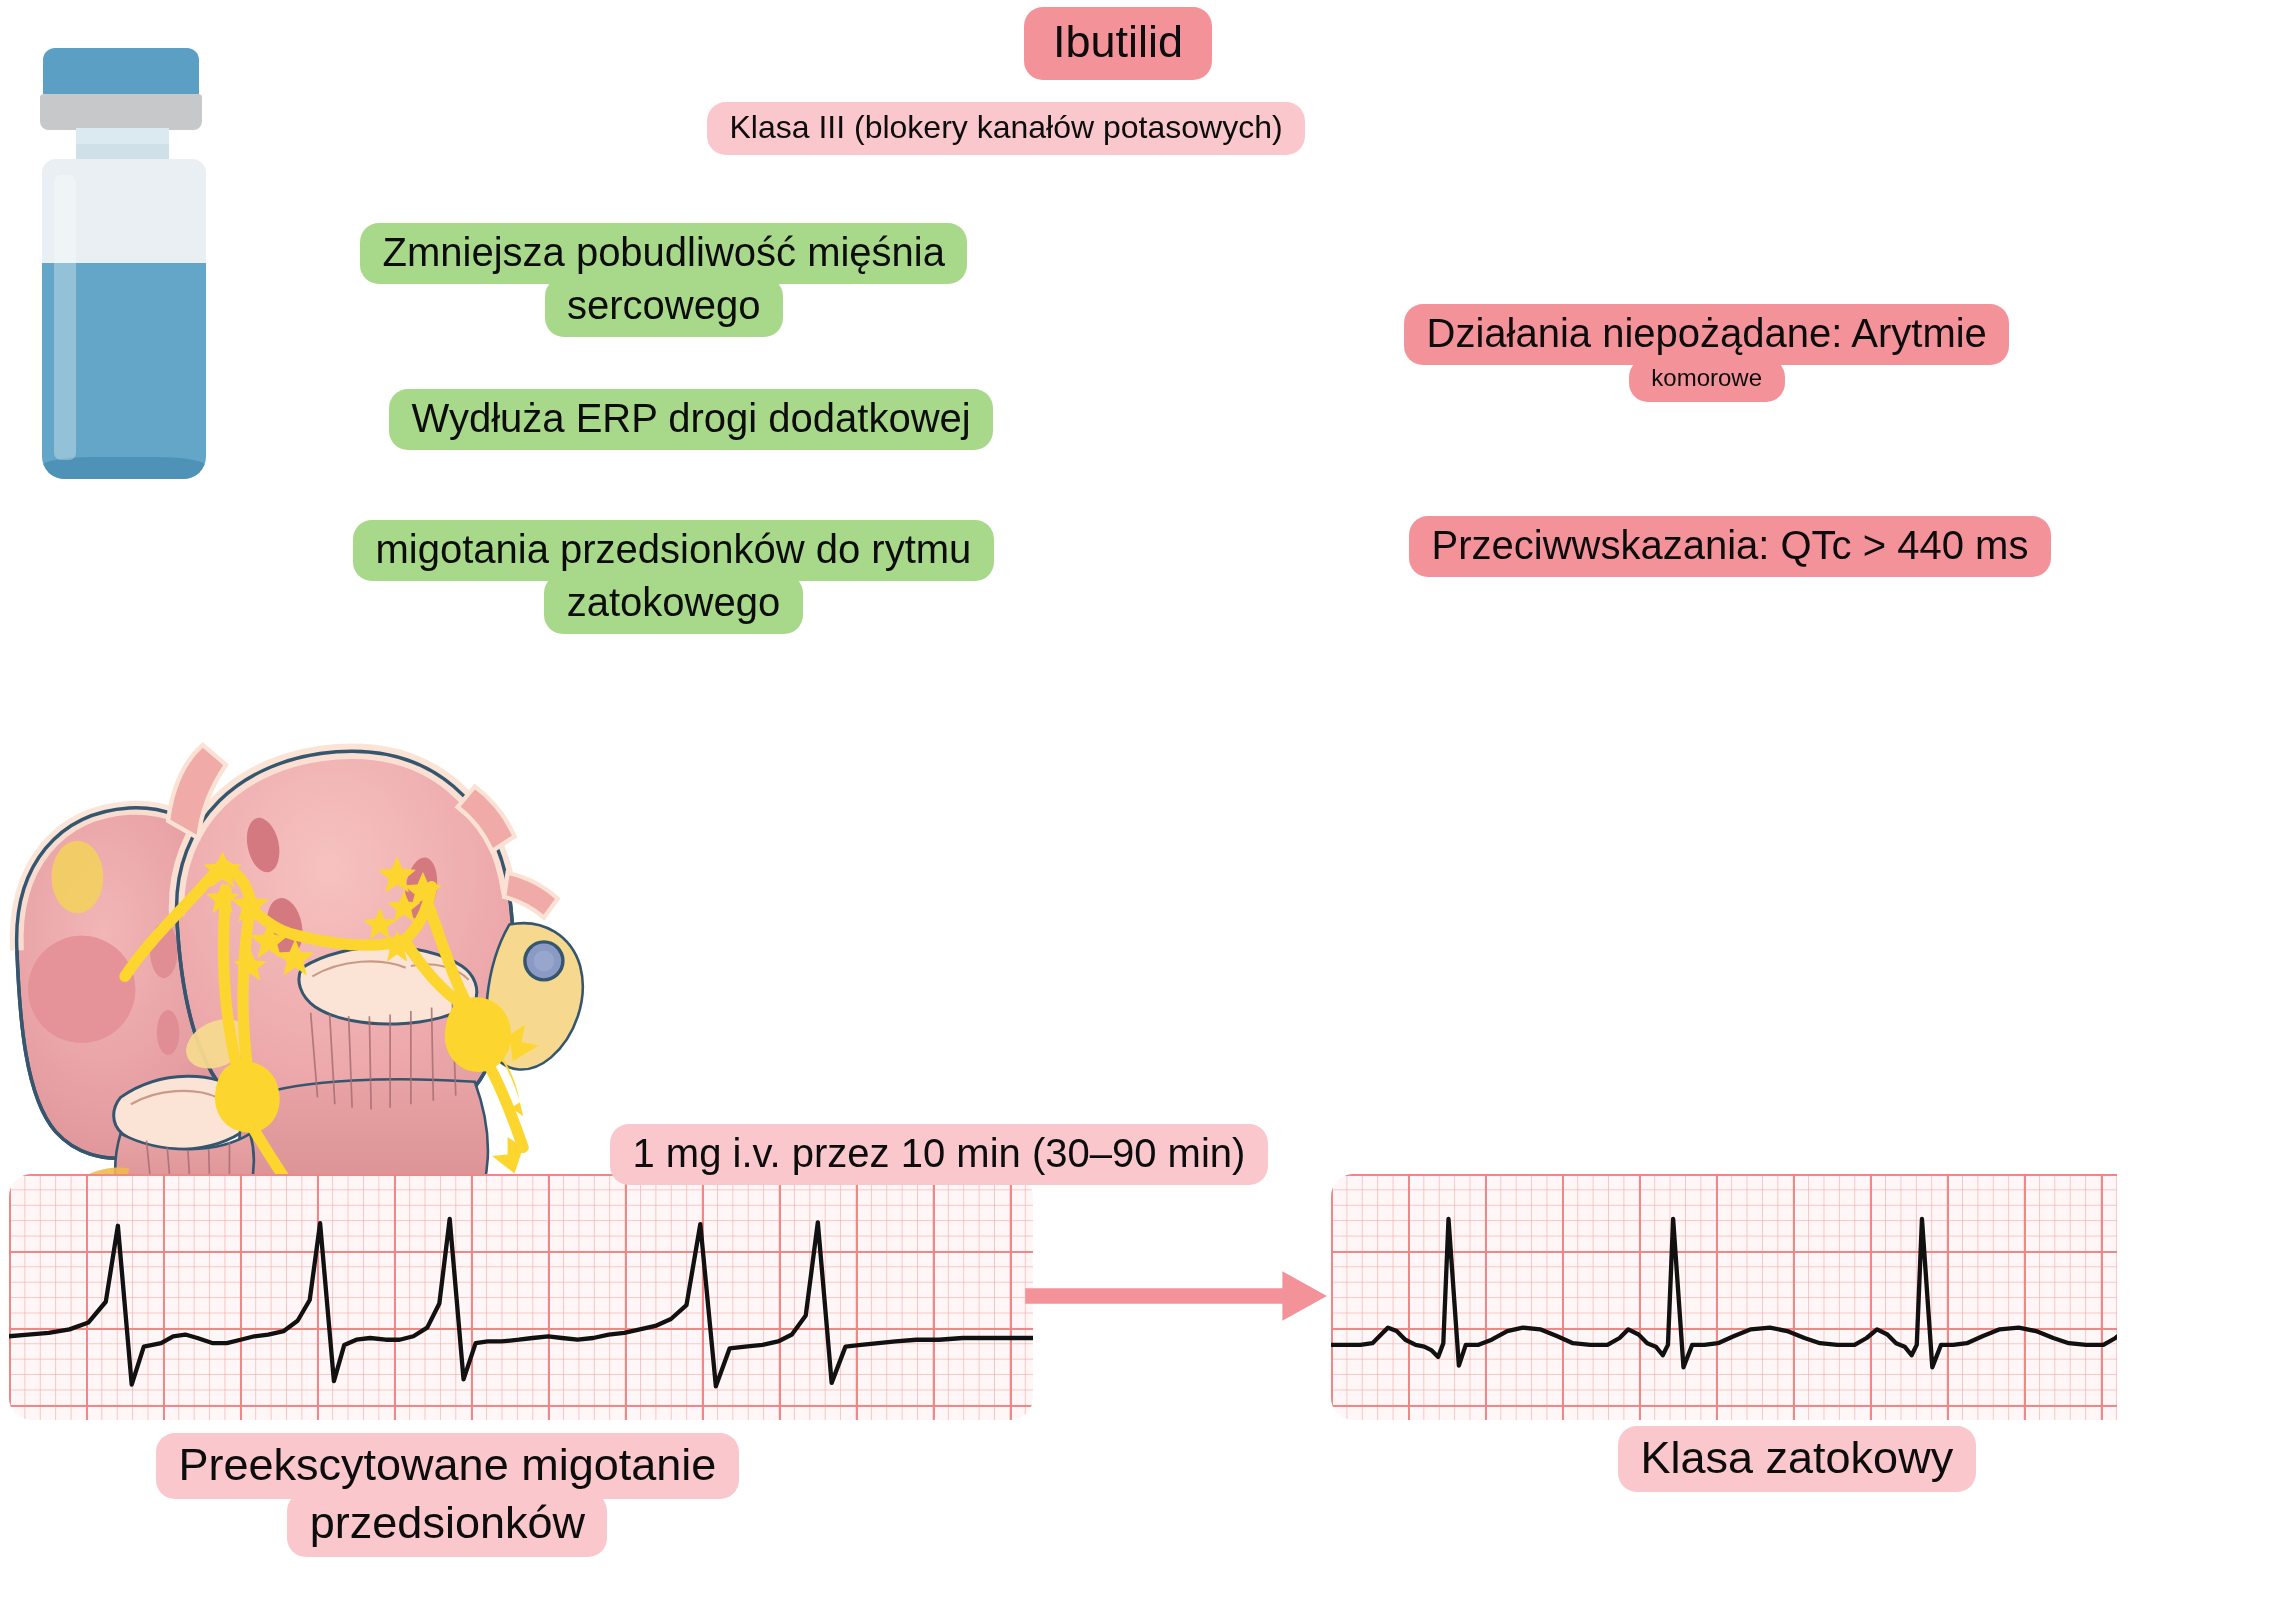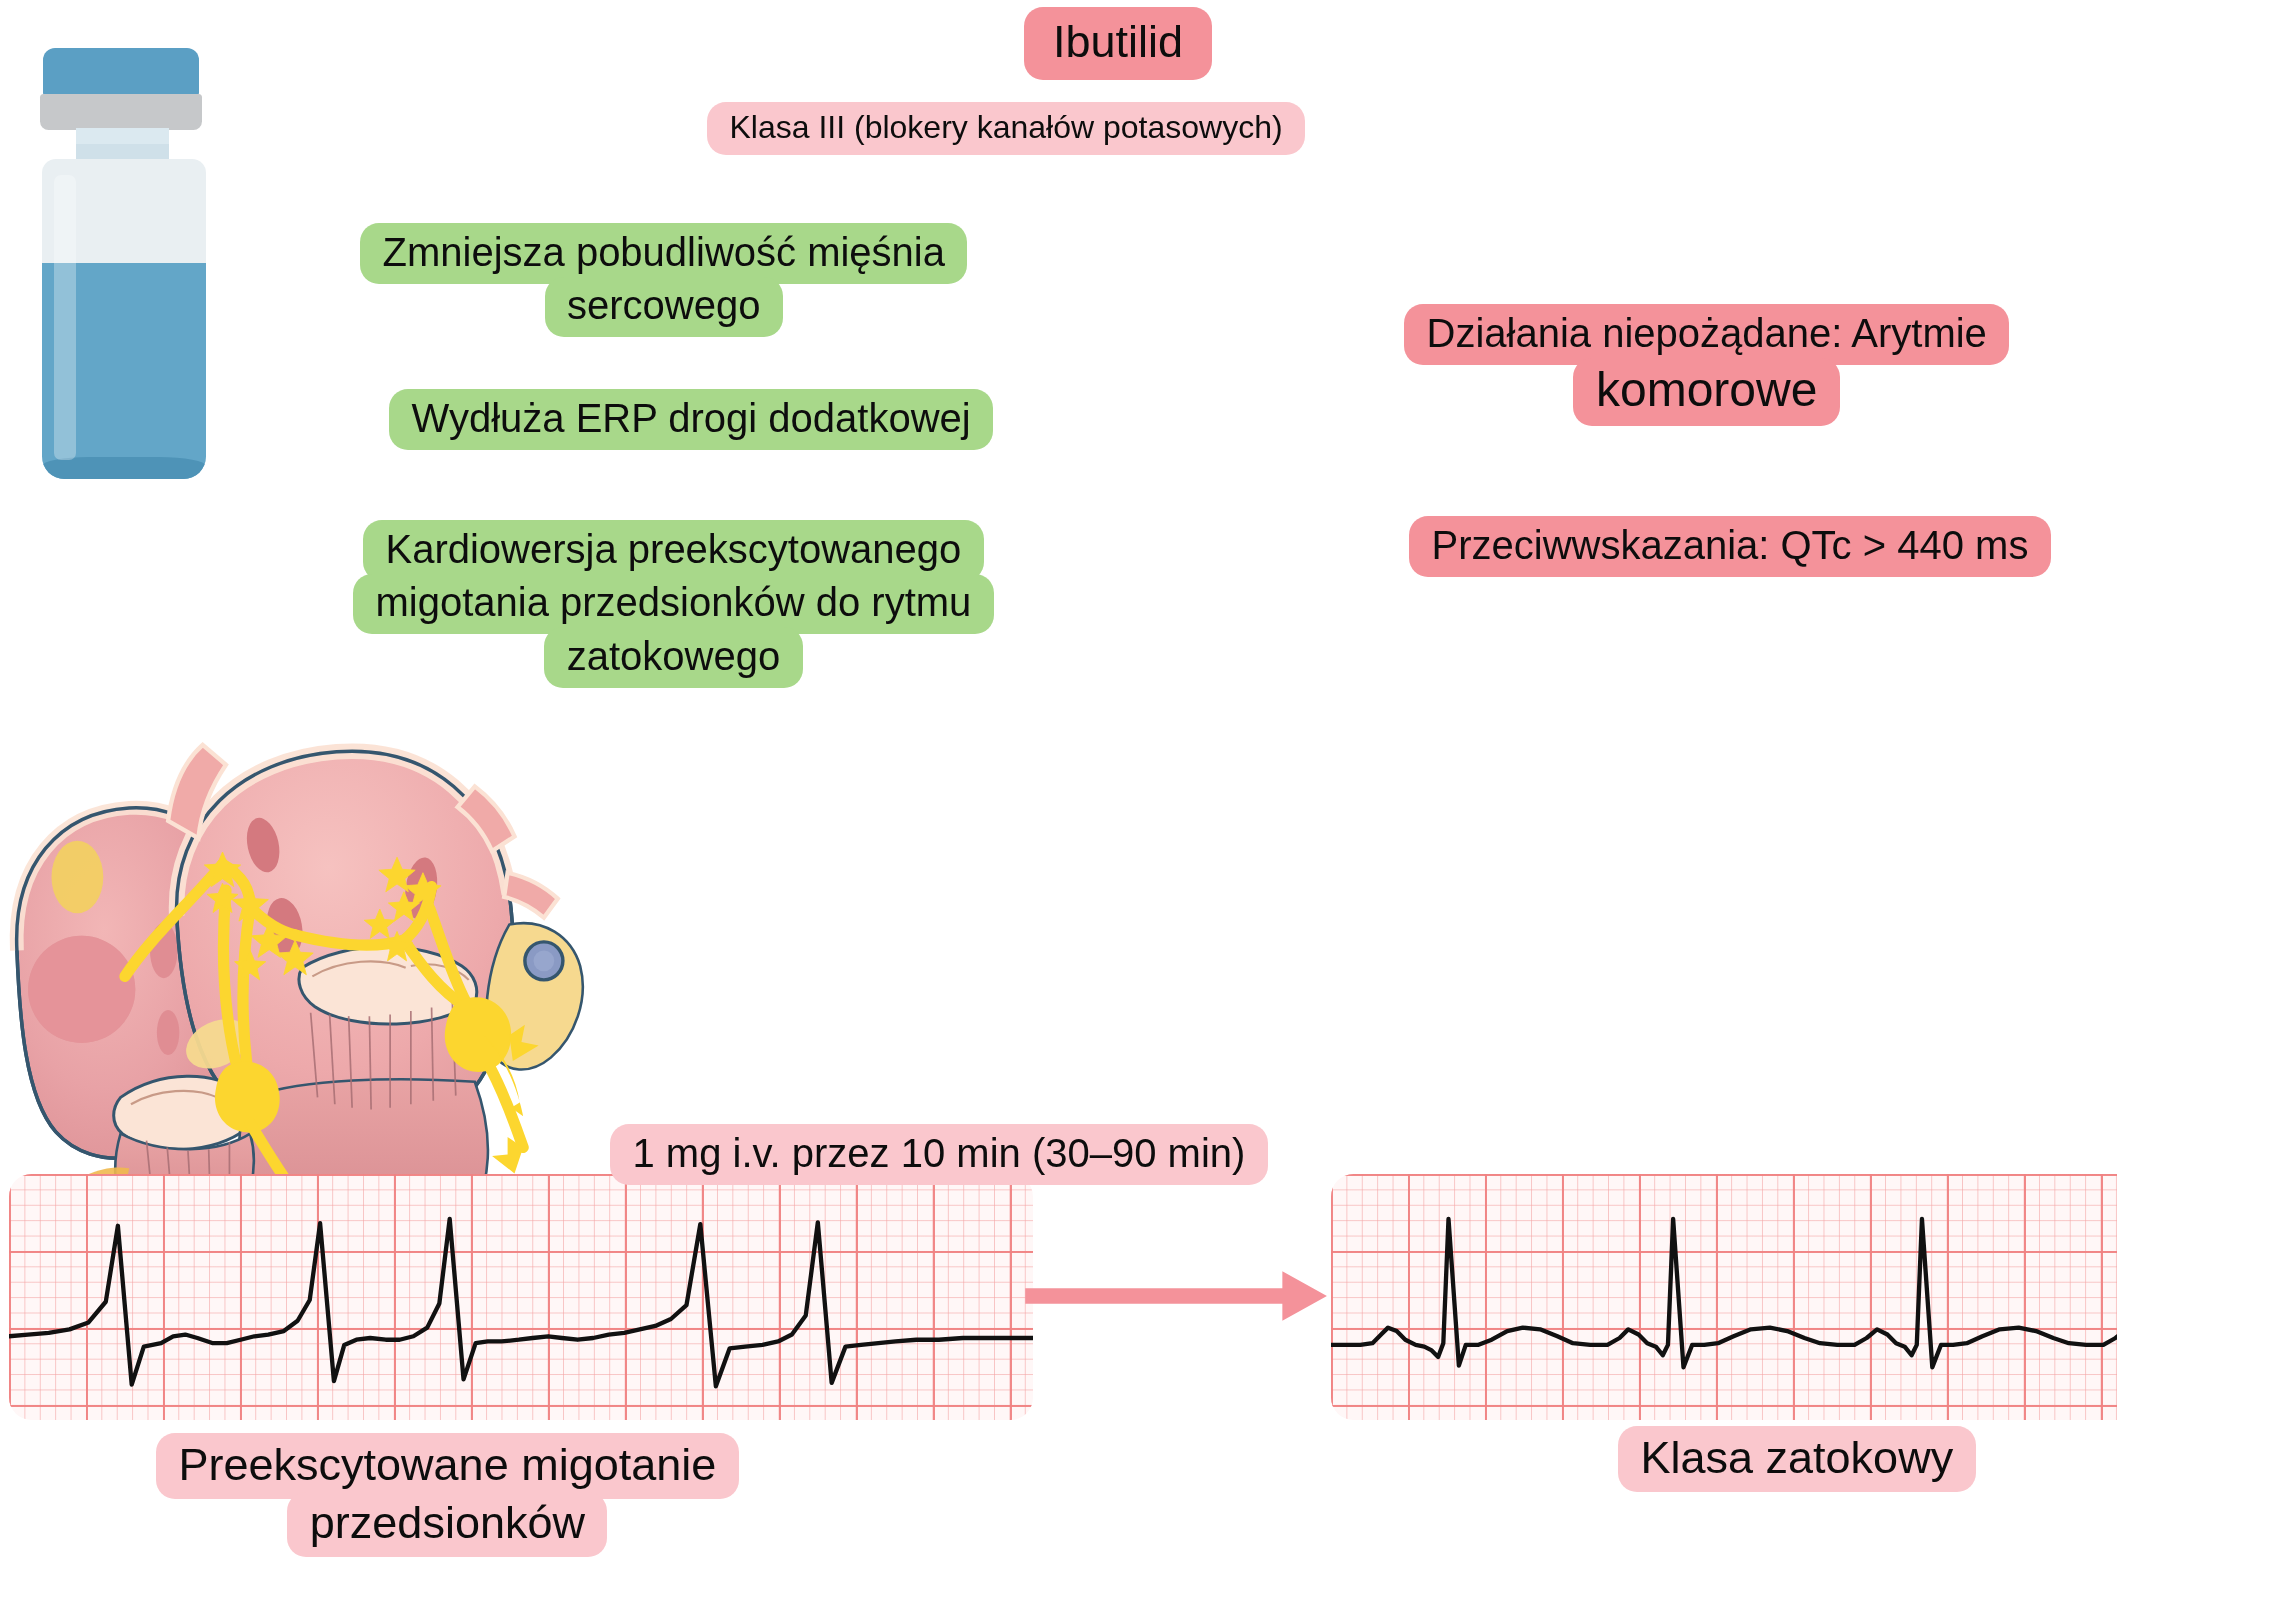--- a/index.html
+++ b/index.html
@@ -306,28 +306,27 @@
   <div class="hl c-green" style="left:360px; top:223px;">
     <span class="ln" style="font-size:40px;">Zmniejsza pobudliwość mięśnia</span>
     <span class="ln" style="font-size:40px;">sercowego</span>
   </div>
 
   <div class="hl c-green" style="left:389px; top:389px;text-align:right;">
     <span class="ln" style="font-size:40px;">Wydłuża ERP drogi dodatkowej</span>
   </div>
 
   <div class="hl c-green" style="left:353px; top:520px;">
-    <span class="ln" style="font-size:40px;">Kardiowersja preekscytowanego</span>
     <span class="ln" style="font-size:40px;">migotania przedsionków do rytmu</span>
     <span class="ln" style="font-size:40px;">zatokowego</span>
   </div>
 
   <div class="hl c-salmon" style="left:1404px; top:304px;">
     <span class="ln" style="font-size:40px;">Działania niepożądane: Arytmie</span>
-    <span class="ln" style="font-size:48px;text-align:center;">komorowe</span>
+    <span class="ln" style="font-size:24px;text-align:center;">komorowe</span>
   </div>
 
   <div class="hl c-salmon" style="left:1409px; top:516px;align-items:center;">
     <span class="ln" style="font-size:40px;">Przeciwwskazania: QTc &gt; 440 ms</span>
   </div>
 
   <div class="hl c-pink" style="left:610px; top:1124px;">
     <span class="ln" style="font-size:40px;">1 mg i.v. przez 10 min (30–90 min)</span>
   </div>
 

